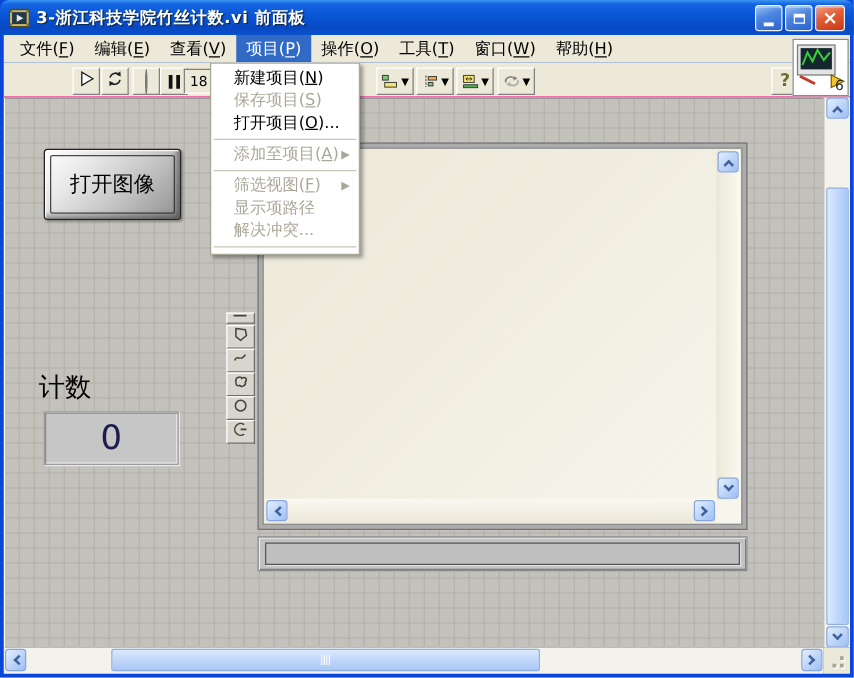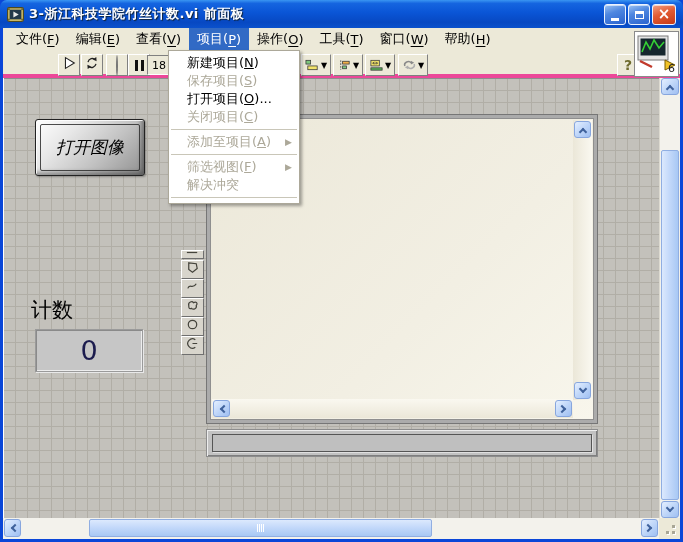--- a/index.html
+++ b/index.html
@@ -29,21 +29,21 @@
   
   .menubar { position:absolute; left:3px; top:28px; width:677px; height:22px;
     background:#ECE9D8; display:flex; align-items:stretch; font-size:13px; }
   .mb-item { padding:0 8px; display:flex; align-items:center; color:#000; cursor:default; }
   .mb-item:first-child { margin-left:5px; }
   .mb-item.active { background:#316AC5; color:#fff; }
   .mb-item u { text-underline-offset:2px; }
 
   
   .toolbar { position:absolute; left:3px; top:50px; width:677px; height:28px;
-    background:#ECE9D8; border-bottom:4px solid #ec4899; }
+    background:#ECE9D8; border-bottom:1px solid #ec4899; }
   .tb-btn { position:absolute; top:4px; width:22px; height:22px; background:#ECE9D8;
     border:1px solid; border-color:#FFFFFF #808080 #808080 #FFFFFF;
     display:flex; align-items:center; justify-content:center; }
   .tb-wide { width:30px; }
   .abort-dot { width:13px; height:13px; border-radius:50%; border:1px solid #777;
     background:radial-gradient(circle at 35% 35%, #F2A8A8, #DD6F6F 60%, #C65555); }
   .pause-bars { display:flex; gap:3px; }
   .pause-bars i { display:block; width:3px; height:11px; background:#111; }
   .caret { font-size:8px; color:#000; margin-left:1px; }
   .font-box { position:absolute; left:144px; top:5px; width:44px; height:20px;
@@ -63,21 +63,21 @@
     background-image:linear-gradient(#B1AEA6 1px, transparent 1px),
                      linear-gradient(90deg,#B1AEA6 1px, transparent 1px);
     background-size:12px 12px;
     box-shadow:inset 1px 0 0 #FFFFFF, inset 0 1px 0 #8E8E8E; }
 
   .lv-button { position:absolute; border:1px solid #222; border-radius:3px;
     background:linear-gradient(135deg,#FFFFFF 0%,#E6E6E6 30%,#C2C2C2 62%,#8F8F8F 100%);
     box-shadow:inset 1px 1px 0 rgba(255,255,255,.85), inset -3px -3px 4px rgba(0,0,0,.35), 1px 1px 2px rgba(0,0,0,.3); }
   .lv-button .inner { position:absolute; inset:4px; border:1px solid rgba(45,45,45,.85);
     border-radius:2px; display:flex; align-items:center; justify-content:center;
-    font-size:17px; color:#000;font-style:italic; }
+    font-size:17px; color:#000; }
   .btn-open { left:32px; top:41px; width:110px; height:57px; }
   .btn-save { left:32px; top:139px; width:110px; height:58px; }
 
   .count-label { position:absolute; left:28px; top:218px; font-size:21px; color:#000; }
   .numeric-ind { position:absolute; left:32px; top:251px; width:108px; height:43px;
     background:#C6C6C6; border:1px solid #9A9A9A;
     box-shadow:inset 1px 1px 0 #8A8A8A, inset -1px -1px 0 #EDEDED, 1px 1px 0 #E9E9E9;
     display:flex; align-items:center; justify-content:center; }
   .numeric-val { font-size:27px; color:#1C1C4E; }
 
@@ -110,21 +110,21 @@
   .img-vscroll .bottom { position:absolute; bottom:1px; left:1px; }
 
   
   .string-ind { position:absolute; left:203px; top:351px; width:392px; height:28px;
     background:#C2C2C2; border:1px solid #8D8D8D;
     box-shadow:inset 1px 1px 0 #EDEDED, inset -1px -1px 0 #7E7E7E; z-index:1; }
   .string-ind .inner { position:absolute; inset:4px 5px; border:1px solid #555;
     background:#BFBFBF; box-shadow:1px 1px 0 #E0E0E0; }
 
   
-  .menu-panel { position:absolute; left:168px; top:50px; width:132px; z-index:60;
+  .menu-panel { position:absolute; left:168px; top:50px; width:120px; z-index:60;
     background:#FFFFFF; border:1px solid #ACA899; padding:3px 0 2px 0;
     box-shadow:2px 2px 3px rgba(0,0,0,.35); font-size:13px; }
   .menu-item { position:relative; height:18px; line-height:18px; padding-left:18px;
     color:#000; white-space:nowrap; cursor:default; }
   .menu-item.disabled { color:#ACA899; }
   .menu-item .sub { position:absolute; right:7px; top:0; font-size:9px; }
   .menu-sep { height:1px; background:#C9C6B8; margin:3px 2px; }
 
   
   .win-vscroll { position:absolute; left:659px; top:78px; width:21px; height:440px;
@@ -340,26 +340,26 @@
 
     <div class="string-ind">
       <div class="inner"></div>
     </div>
   </div>
 
   <div class="menu-panel" id="project-menu">
       <div class="menu-item">新建项目(<u>N</u>)</div>
       <div class="menu-item disabled">保存项目(<u>S</u>)</div>
       <div class="menu-item">打开项目(<u>O</u>)...</div>
-      <div class="menu-item disabled">关闭项目(<u>C</u>)</div>
       <div class="menu-sep"></div>
       <div class="menu-item disabled">添加至项目(<u>A</u>)<span class="sub">▶</span></div>
       <div class="menu-sep"></div>
       <div class="menu-item disabled">筛选视图(<u>F</u>)<span class="sub">▶</span></div>
-      <div class="menu-item disabled">解决冲突</div>
+      <div class="menu-item disabled">显示项路径</div>
+      <div class="menu-item disabled">解决冲突...</div>
       <div class="menu-sep"></div>
     </div>
 
   <div class="win-vscroll">
     <div class="xp-arrow up-a">
         <span class="chev up"></span>
       </div>
     <div class="thumb-v"></div>
     <div class="xp-arrow down-a">
         <span class="chev down"></span>

